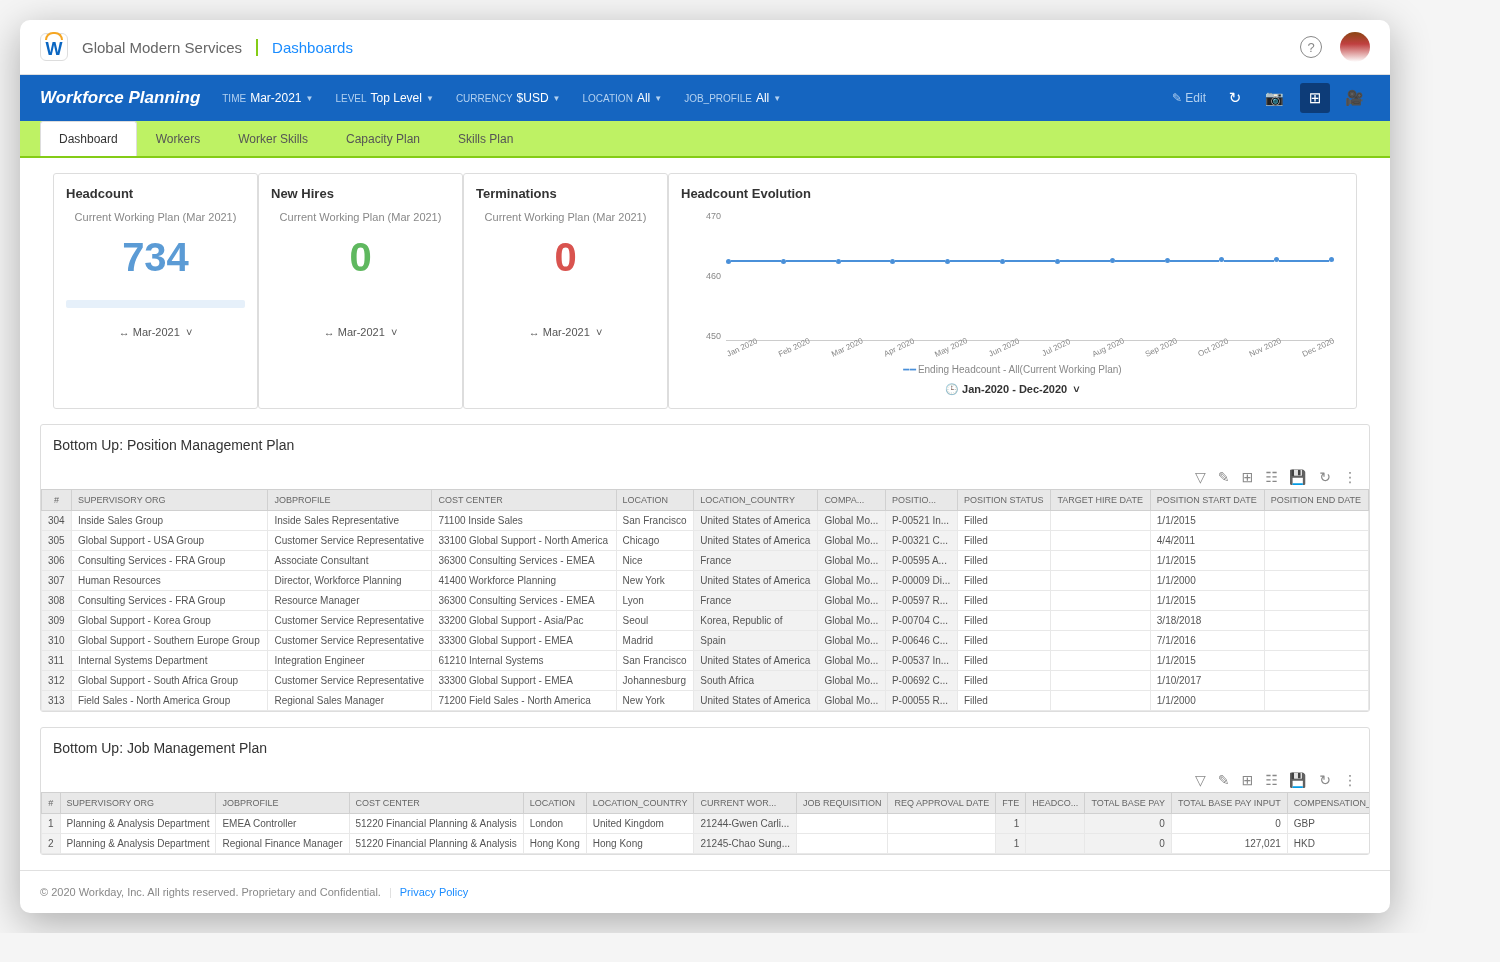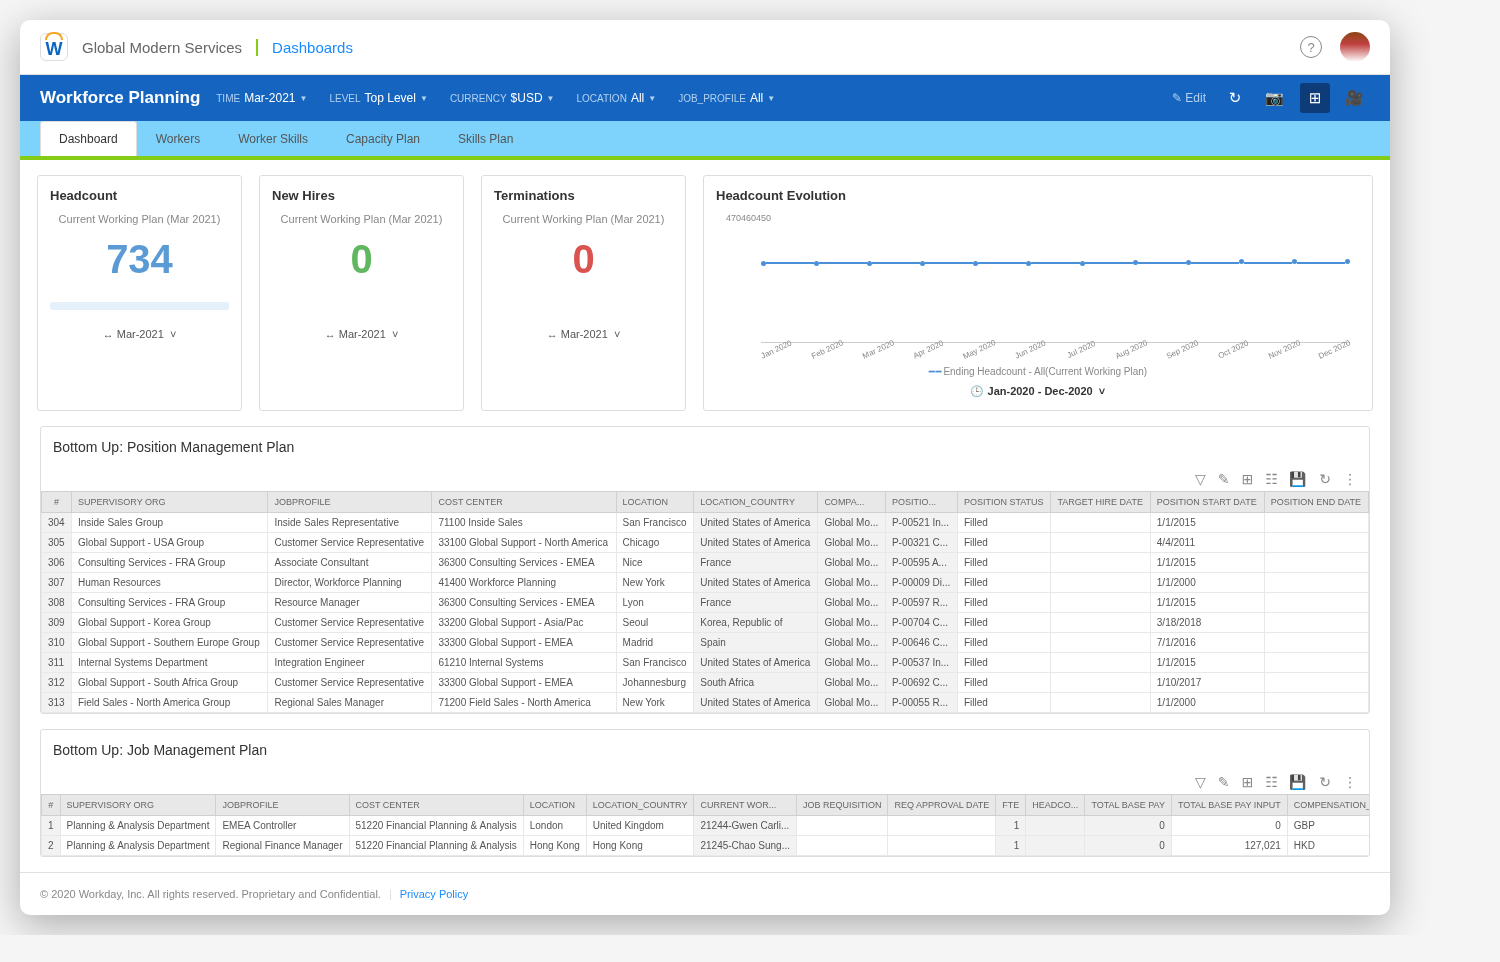--- a/index.html
+++ b/index.html
@@ -8,46 +8,46 @@
 .topbar{display:flex;align-items:center;padding:12px 20px;border-bottom:1px solid #e0e0e0}
 .logo{width:28px;height:28px;border-radius:6px;background:#fff;border:1px solid #ddd;display:flex;align-items:center;justify-content:center;margin-right:14px;font-weight:bold;color:#0a66c2;font-size:18px;position:relative}
 .logo::before{content:"";position:absolute;top:-2px;left:50%;transform:translateX(-50%);width:14px;height:6px;border:2px solid #f5a623;border-bottom:none;border-radius:10px 10px 0 0}
 .logo span{margin-top:4px}
 .company{color:#666;font-size:15px;margin-right:14px;padding-right:14px;border-right:2px solid #84cc16}
 .breadcrumb{color:#1a8cff;font-size:15px}
 .topbar-right{margin-left:auto;display:flex;align-items:center;gap:18px}
 .help-icon{width:22px;height:22px;border:1.5px solid #888;border-radius:50%;display:flex;align-items:center;justify-content:center;color:#888;font-size:13px;cursor:pointer}
 .avatar{width:30px;height:30px;border-radius:50%;background:linear-gradient(180deg,#8b4513 0%,#c04040 40%,#fff 100%);cursor:pointer}
 .bluebar{background:#1565c0;color:#fff;display:flex;align-items:center;padding:8px 20px;font-size:12px}
-.page-title{font-size:17px;font-weight:bold;margin-right:16px}
+.page-title{font-size:17px;font-weight:bold;font-style:italic;margin-right:22px}
 .filter{margin-right:22px;display:flex;align-items:center;gap:4px;cursor:pointer}
 .filter-label{color:#b3d1f0;font-size:10px;text-transform:uppercase}
 .filter-value{color:#fff;font-size:12px}
 .caret{font-size:8px;color:#b3d1f0}
 .bluebar-right{margin-left:auto;display:flex;align-items:center;gap:10px}
 .toolbar-btn{width:30px;height:30px;display:flex;align-items:center;justify-content:center;cursor:pointer;border-radius:3px;font-size:15px}
 .toolbar-btn.active{background:#0d3c78}
 .edit-btn{color:#b3d1f0;font-size:12px;margin-right:4px;cursor:pointer}
-.tabs{display:flex;padding:0 20px;border-bottom:4px solid #84cc16;background:#7dd3fc}
+.tabs{display:flex;padding:0 20px;border-bottom:2px solid #84cc16;background:#bef264}
 .tab{padding:10px 18px;font-size:12px;color:#555;cursor:pointer;border:1px solid transparent;border-bottom:none}
 .tab.active{background:#fff;border-color:#ddd;border-radius:3px 3px 0 0;color:#333}
-.cards{display:flex;gap:17px;padding:15px 17px}
+.cards{display:flex;gap:0;padding:15px 33px}
 .card{border:1px solid #ddd;border-radius:3px;padding:12px;background:#fff}
 .card-sm{width:205px}
 .card-lg{flex:1}
 .card-title{font-size:13px;font-weight:bold;color:#333;margin-bottom:10px}
 .card-sub{font-size:11px;color:#888;text-align:center;margin-bottom:8px}
 .big-num{font-size:40px;font-weight:bold;text-align:center;margin:12px 0 20px}
 .c-blue{color:#5b9bd5}
 .c-green{color:#5fb85f}
 .c-red{color:#d9534f}
 .bar{height:8px;background:#e6f0fa;border-radius:2px;margin:8px 0 18px}
 .date-sel{text-align:center;font-size:11px;color:#555;cursor:pointer}
 .chart-area{height:130px;position:relative;margin:0 10px}
-.y-axis{position:absolute;left:0;top:0;height:100%;display:flex;flex-direction:row;justify-content:space-between;font-size:9px;color:#888;width:30px;text-align:right}
+.y-axis{position:absolute;left:0;top:0;height:100%;display:flex;flex-direction:column;justify-content:space-between;font-size:9px;color:#888;width:30px;text-align:right}
 .chart-body{margin-left:35px;height:100%;position:relative;border-bottom:1px solid #ccc}
 .chart-line{position:absolute;left:0;right:0;top:38%;height:2px;display:flex;align-items:center}
 .chart-seg{flex:1;height:1.5px;background:#4a90d9}
 .chart-dot{width:5px;height:5px;border-radius:50%;background:#4a90d9;flex-shrink:0}
 .step-up{margin-top:-4px}
 .x-labels{display:flex;margin-left:35px;margin-top:2px;font-size:8px;color:#888}
 .x-labels span{flex:1;text-align:center;transform:rotate(-25deg);transform-origin:center}
 .legend{text-align:center;font-size:10px;color:#888;margin-top:12px}
 .legend-dash{color:#4a90d9;letter-spacing:-1px}
 .chart-date{text-align:center;font-size:11px;color:#333;margin-top:8px;font-weight:bold}

